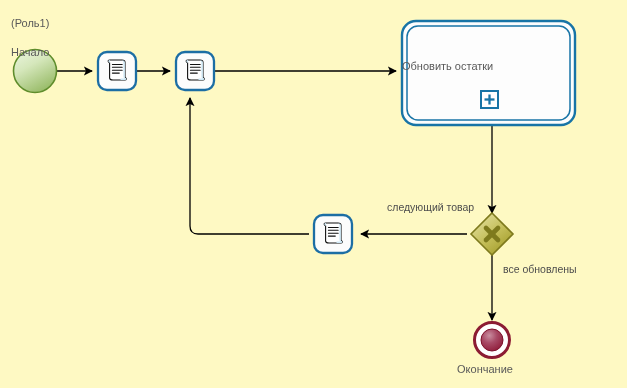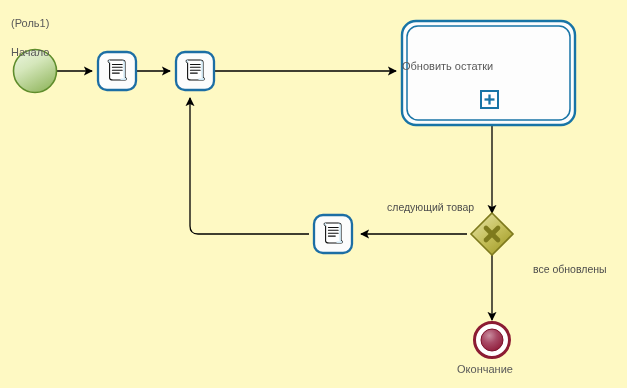--- a/index.html
+++ b/index.html
@@ -167,17 +167,17 @@
   </svg>
 
   <div class="node-label" style="left:11px; top:16px;">(Роль1)</div>
 
   <div class="node-label" style="left:11px; top:45px;">Начало</div>
 
   <div class="task-text" style="left:402px; top:59px; width:173px;">Обновить остатки</div>
 
   <div class="edge-label" style="left:366px; top:201px;margin-left:21px;">следующий товар</div>
 
-  <div class="edge-label" style="left:503px; top:263px;margin-left:30px;">все обновлены</div>
+  <div class="edge-label" style="left:503px; top:263px;">все обновлены</div>
 
   <div class="node-label" style="left:454px; top:362px; width:62px; text-align:center;">Окончание</div>
 
 </div>
 
 </body></html>

